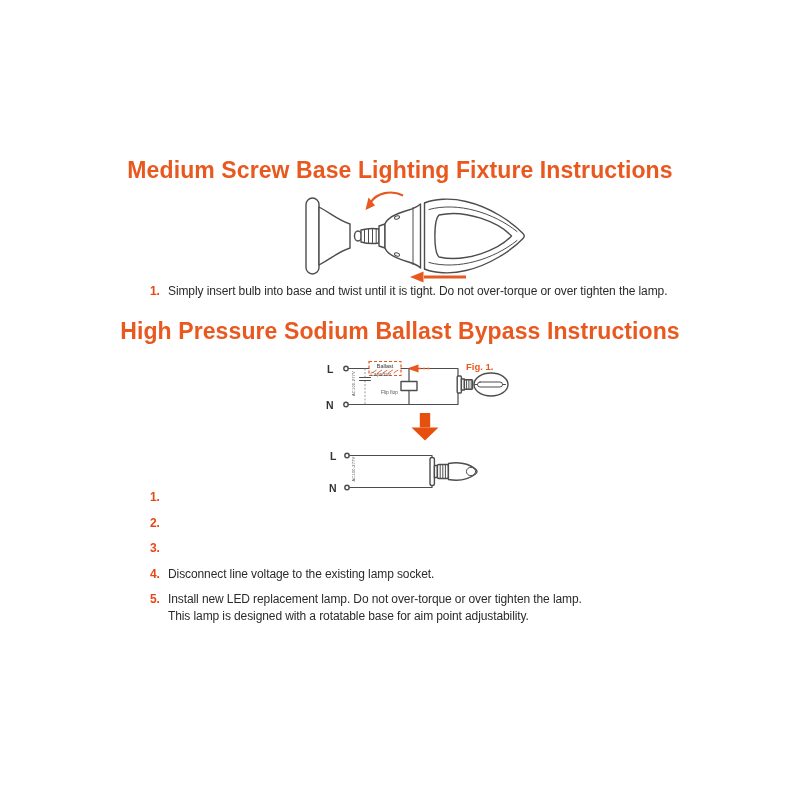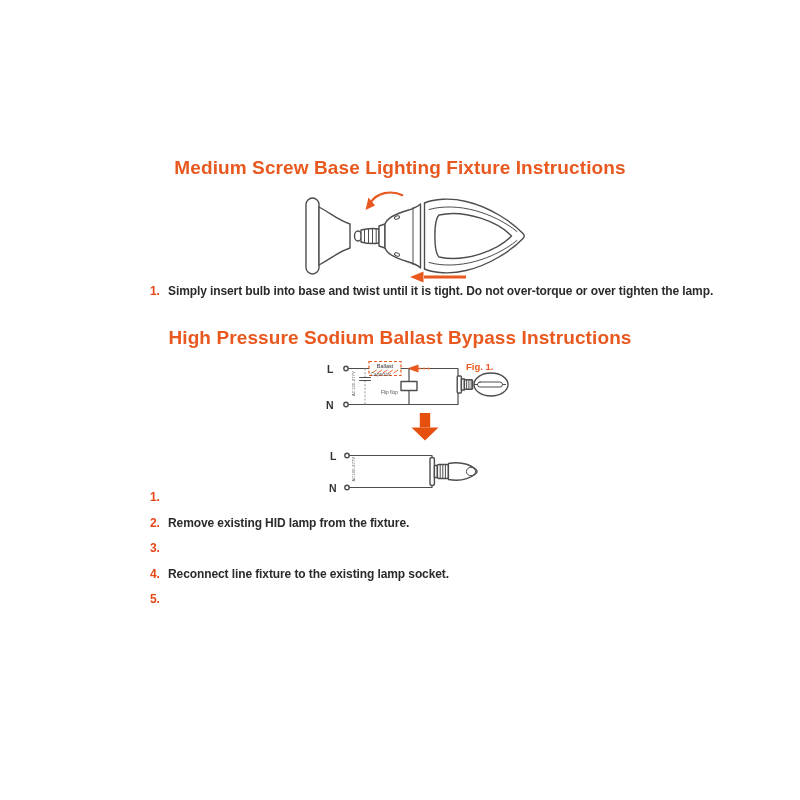--- a/index.html
+++ b/index.html
@@ -9,28 +9,28 @@
     --text:#2b2b2b;
     --line:#4d4d4d;
   }
   html,body{margin:0;padding:0;background:#fff;}
   #canvas{
     position:relative;width:800px;height:800px;background:#fff;overflow:hidden;
     font-family:"Liberation Sans","DejaVu Sans",sans-serif;color:var(--text);
   }
   .title{
     position:absolute;left:0;width:800px;text-align:center;
-    font-size:19px;font-weight:bold;color:var(--accent);letter-spacing:0.1px;
+    font-size:23px;font-weight:bold;color:var(--accent);letter-spacing:0.1px;
   }
   .step{
     display:flex;align-items:flex-start;
     font-size:12px;line-height:16.5px;letter-spacing:-0.1px;color:var(--text);
   }
   .step .num{flex:0 0 18px;font-weight:bold;color:var(--step-number);}
-  .step .txt{white-space:pre-line;font-weight:bold;}
+  .step .txt{white-space:pre-line;}
   #step-medium{position:absolute;left:150px;top:283px;width:630px;}
   #steps-bypass{position:absolute;left:150px;top:489px;width:630px;}
   #steps-bypass .step{margin-bottom:9px;}
   #illo-bulb{position:absolute;left:298px;top:189px;}
   #fig1{position:absolute;left:325px;top:353px;}
   #down-arrow{position:absolute;left:411px;top:413px;}
   #fig2{position:absolute;left:328px;top:443px;}
   
   .ln{stroke:var(--line);stroke-width:1.4;fill:#fff;stroke-linejoin:round;stroke-linecap:round;}
   .ln-thin{stroke:var(--line);stroke-width:1;fill:none;stroke-linecap:round;}
@@ -78,21 +78,21 @@
       <line class="accent-stroke" stroke-width="3.2" x1="168" y1="88" x2="126" y2="88"></line>
       <polygon class="accent-fill" points="112,88 125.5,82.5 125.5,93.5"></polygon>
     </g>
   </svg>
 
   <div id="step-medium" class="step">
     <span class="num">1.</span>
     <span class="txt">Simply insert bulb into base and twist until it is tight. Do not over-torque or over tighten the lamp.</span>
   </div>
 
-  <div class="title" style="top:327px">High Pressure Sodium Ballast Bypass Instructions</div>
+  <div class="title" style="top:318px">High Pressure Sodium Ballast Bypass Instructions</div>
 
   <svg id="fig1" width="190" height="62" viewBox="0 0 190 62">
     <text class="svgtext" x="2" y="19.5" font-size="10.5" font-weight="600">L</text>
     <text class="svgtext" x="1" y="55.5" font-size="10.5" font-weight="600">N</text>
     <circle class="ln" cx="21" cy="15.5" r="2.2"></circle>
     <circle class="ln" cx="21" cy="51.5" r="2.2"></circle>
     <path class="wire" d="M23.2,15.5 H44 M76,15.5 H133 M23.2,51.5 H133 M133,15.5 V51.5"></path>
     <g>
       <rect class="accent-stroke" fill="#fff" stroke-width="1.2" stroke-dasharray="3,2" x="44" y="8.5" width="32" height="14"></rect>
       <text class="svgtext" x="60" y="15" font-size="5.5" text-anchor="middle">Ballast</text>
@@ -146,27 +146,28 @@
       <ellipse class="ln-thin" cx="143" cy="28.5" rx="4.6" ry="4.2"></ellipse>
     </g>
   </svg>
 
   <div id="steps-bypass">
     <div class="step">
       <span class="num">1.</span>
     </div>
     <div class="step">
       <span class="num">2.</span>
-      <span class="txt">Remove existing HID lamp from the fixture.</span>
     </div>
     <div class="step">
       <span class="num">3.</span>
     </div>
     <div class="step">
       <span class="num">4.</span>
-      <span class="txt">Reconnect line fixture to the existing lamp socket.</span>
+      <span class="txt">Disconnect line voltage to the existing lamp socket.</span>
     </div>
     <div class="step">
       <span class="num">5.</span>
+      <span class="txt">Install new LED replacement lamp. Do not over-torque or over tighten the lamp.
+This lamp is designed with a rotatable base for aim point adjustability.</span>
     </div>
   </div>
 
 </div>
 
 </body></html>

